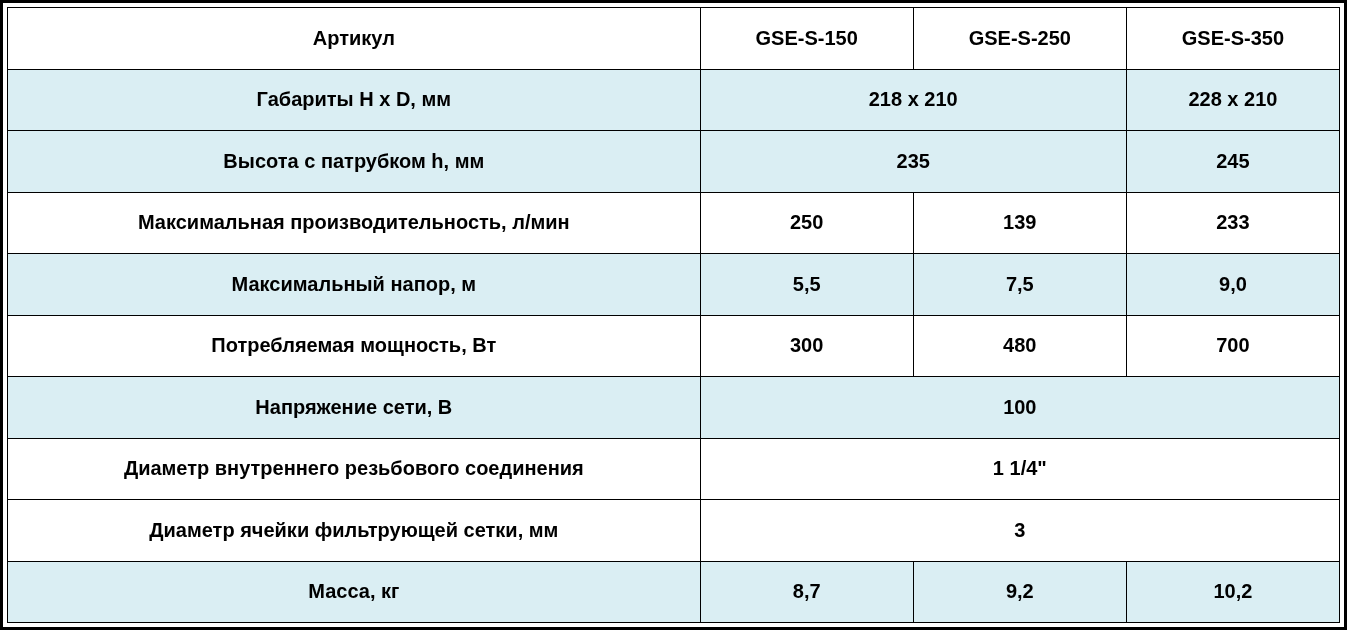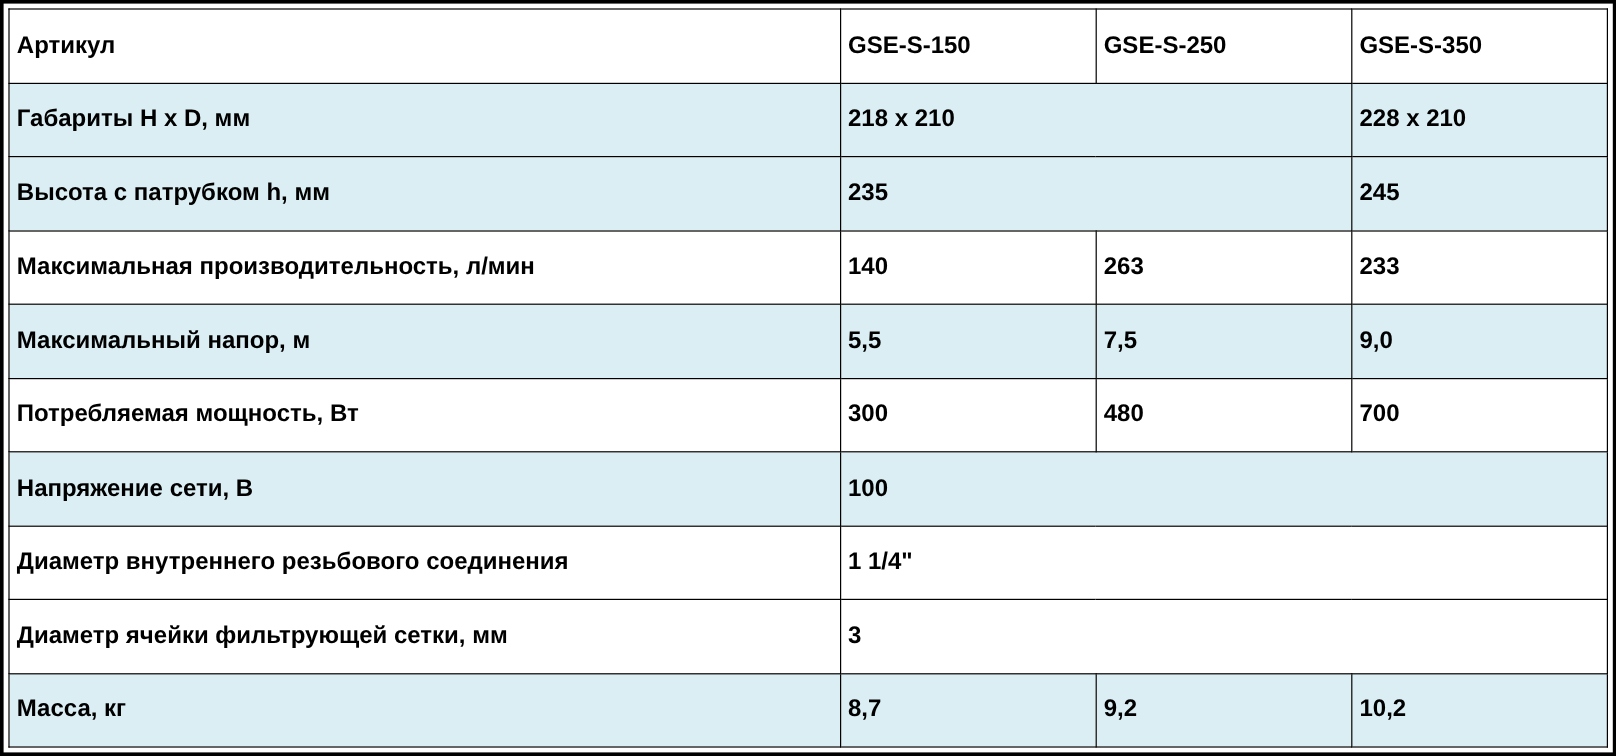--- a/index.html
+++ b/index.html
@@ -17,20 +17,21 @@
     background: #ffffff;
   }
   table.spec {
     width: 100%;
     height: 100%;
     border-collapse: collapse;
     table-layout: fixed;
   }
   table.spec td {
     border: 1px solid #000000;
+    text-align: center;
     vertical-align: middle;
     padding: 2px 6px;
     font-size: 20px;
     color: #000000;
     overflow: hidden;
     white-space: nowrap;
   }
   td.lbl {
     font-weight: bold;
   }
@@ -83,22 +84,22 @@
 
 
     <tr class="alt">
       <td class="lbl">Высота с патрубком h, мм</td>
       <td class="val" colspan="2">235</td>
       <td class="val">245</td>
     </tr>
 
     <tr class="plain">
       <td class="lbl">Максимальная производительность, л/мин</td>
-      <td class="val">140</td>
-      <td class="val">263</td>
+      <td class="val">250</td>
+      <td class="val">139</td>
       <td class="val">233</td>
     </tr>
 
     <tr class="alt">
       <td class="lbl">Максимальный напор, м</td>
       <td class="val">5,5</td>
       <td class="val">7,5</td>
       <td class="val">9,0</td>
     </tr>
 

